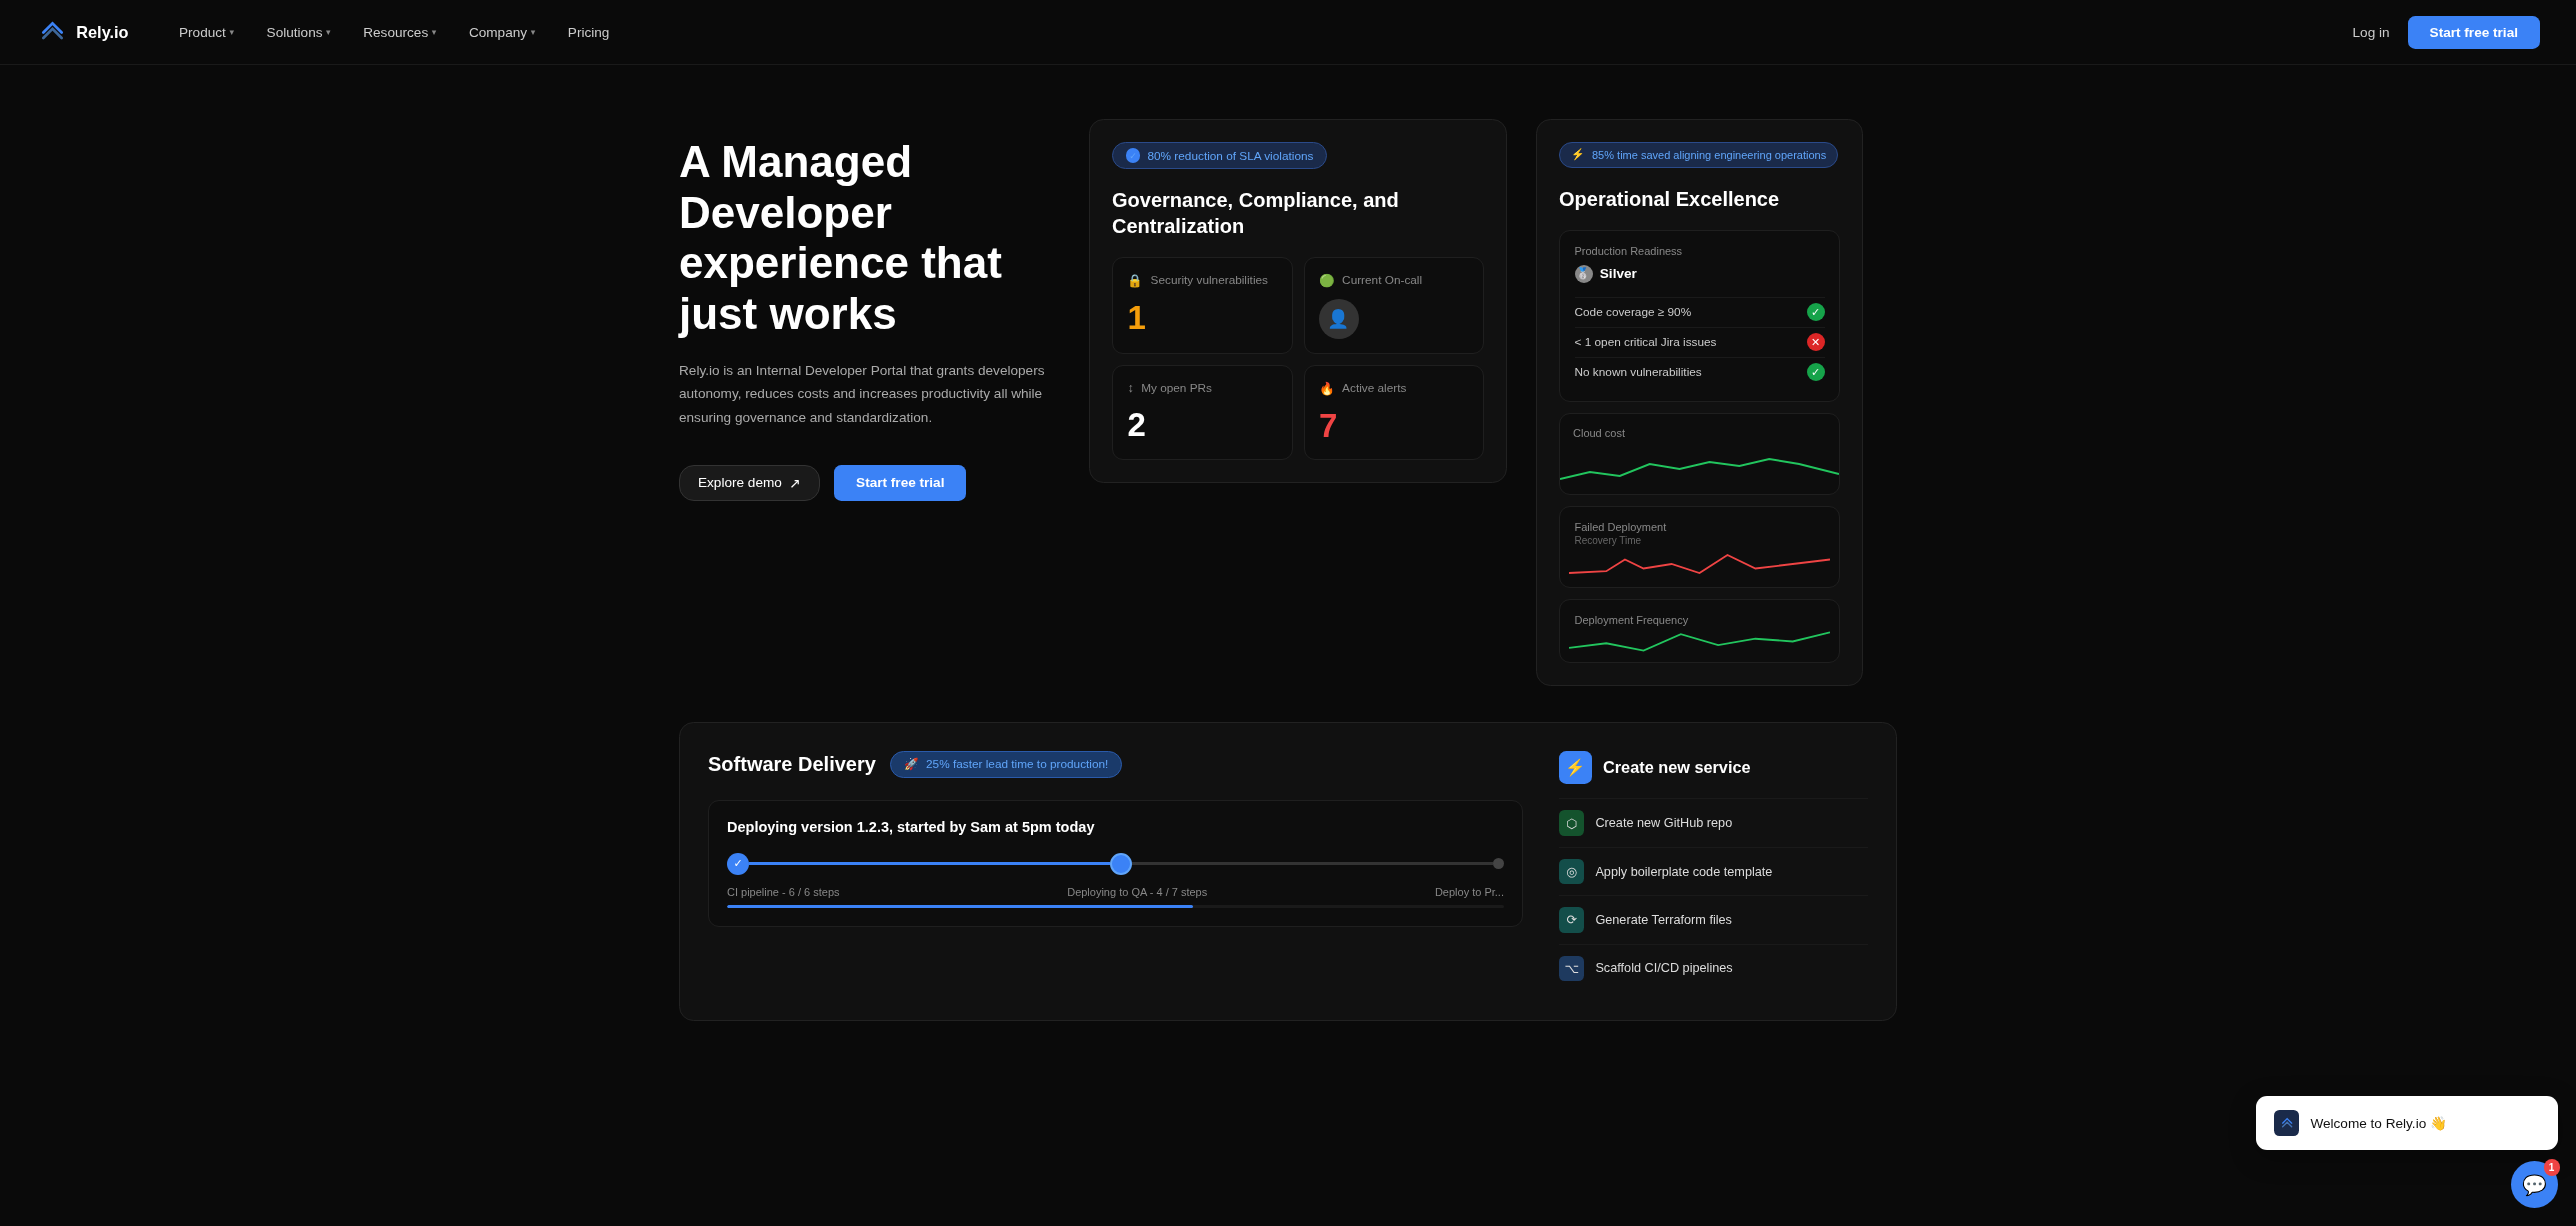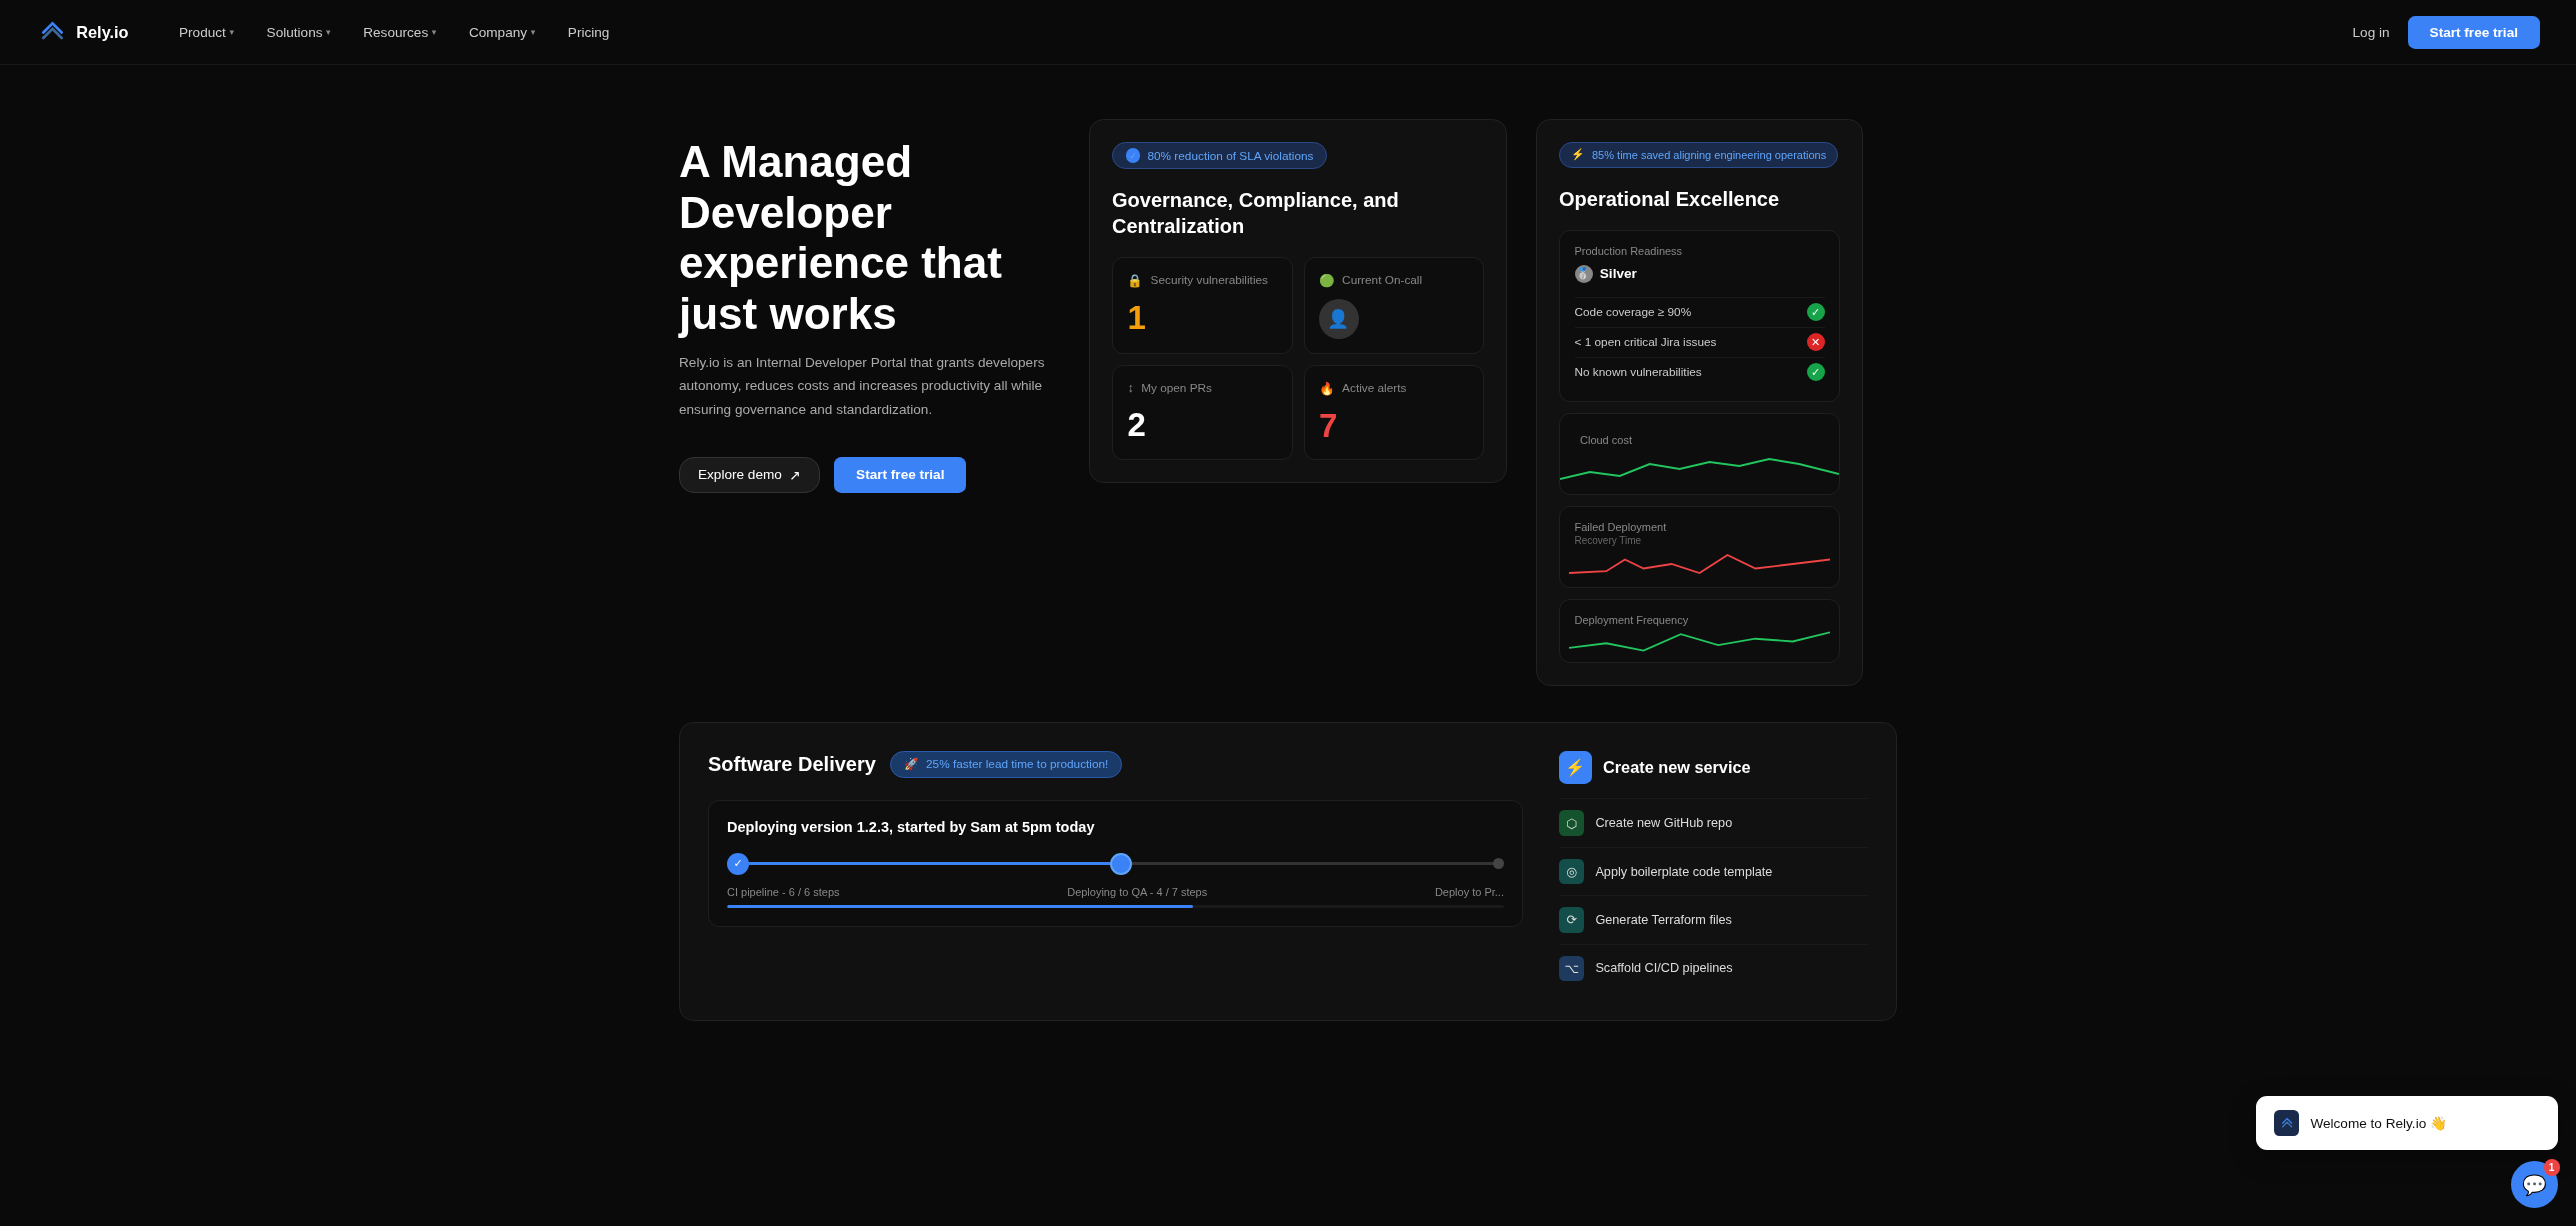--- a/index.html
+++ b/index.html
@@ -94,21 +94,21 @@
     
     .hero-left {
       flex: 0 0 381px;
       padding-top: 18px;
     }
     .hero-title {
       font-size: 44px;
       font-weight: 800;
       line-height: 1.15;
       color: #fff;
-      margin-bottom: 12px;
+      margin-bottom: 20px;
     }
     .hero-desc {
       font-size: 13.6px;
       color: #aaa;
       line-height: 1.7;
       margin-bottom: 36px;
     }
     .hero-buttons {
       display: flex;
       gap: 14.5px;
@@ -288,21 +288,21 @@
       display: flex;
       align-items: center;
       justify-content: center;
       font-size: 11px;
       color: #fff;
     }
     .cloud-cost-box {
       background: #0d0d0d;
       border: 0.9px solid #1f1f1f;
       border-radius: 11px;
-      padding: 20px;
+      padding: 13px;
       margin-bottom: 11px;
       height: 82px;
       position: relative;
       overflow: hidden;
     }
     .cloud-cost-title {
       font-size: 11px;
       color: #888;
       margin-bottom: 3.6px;
     }

